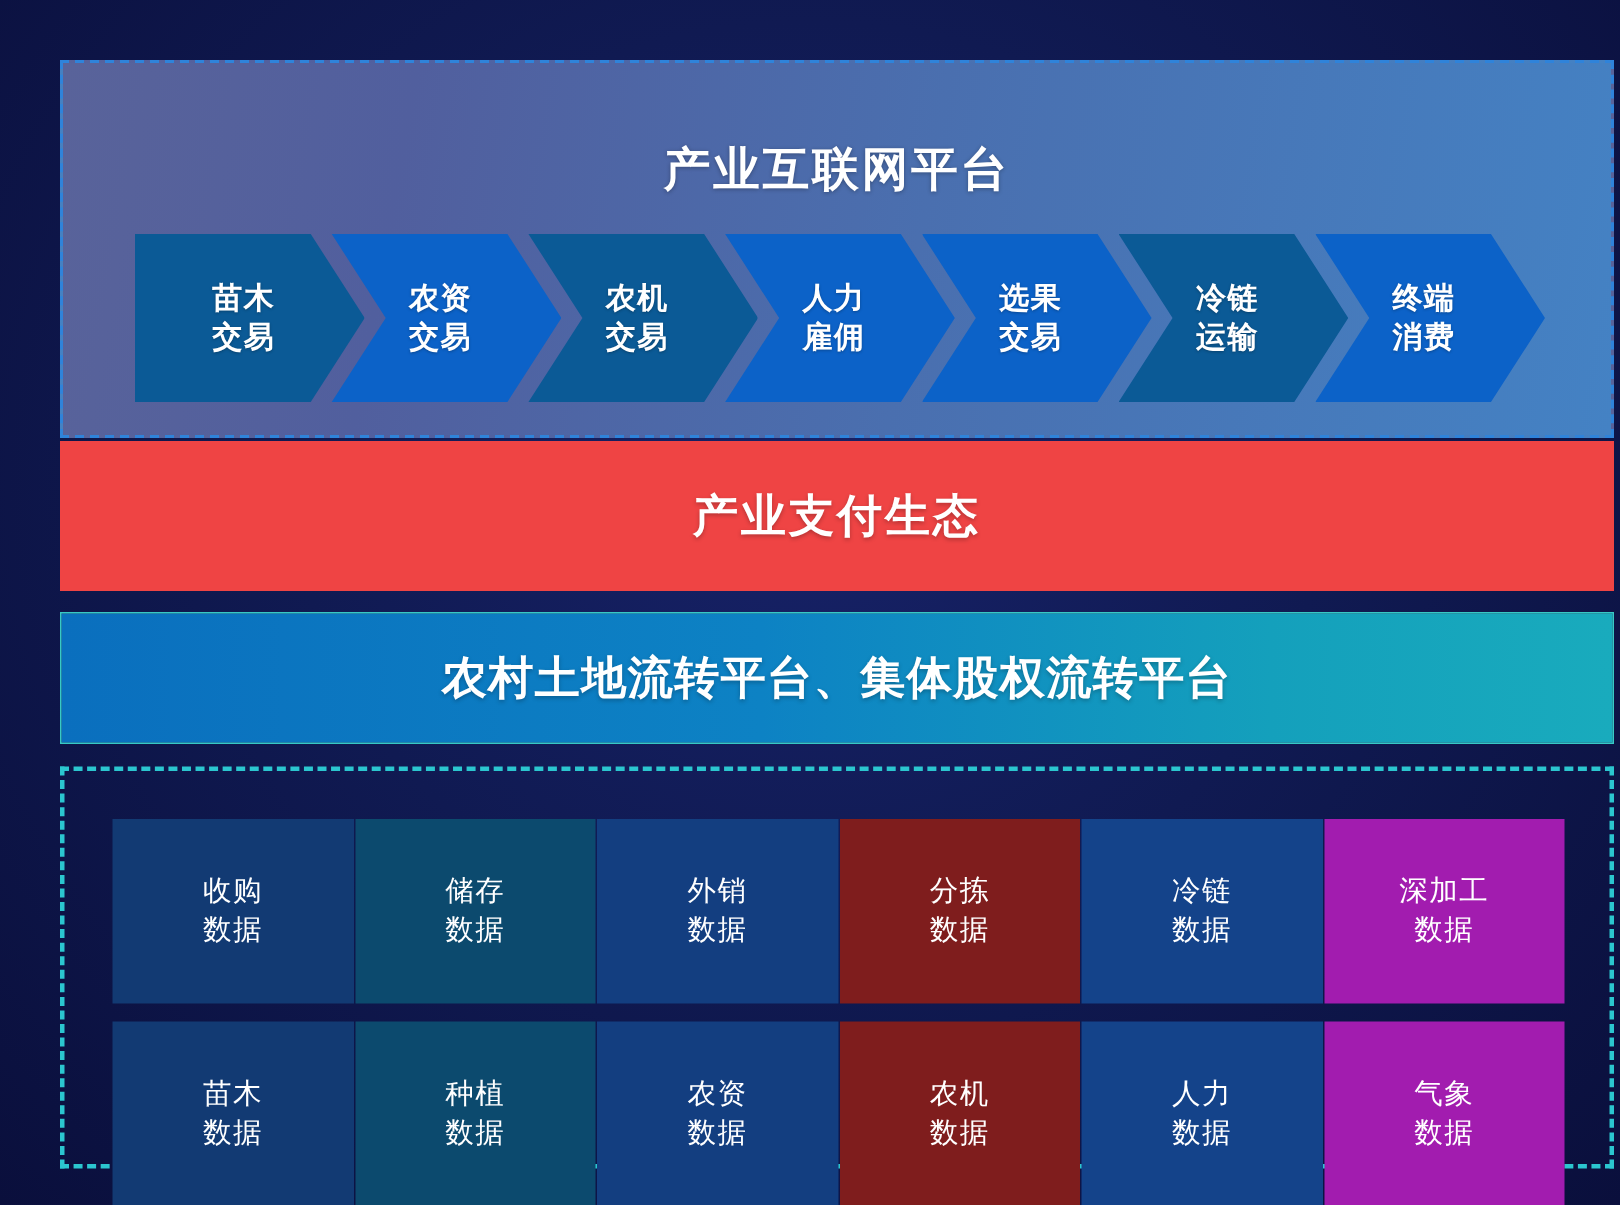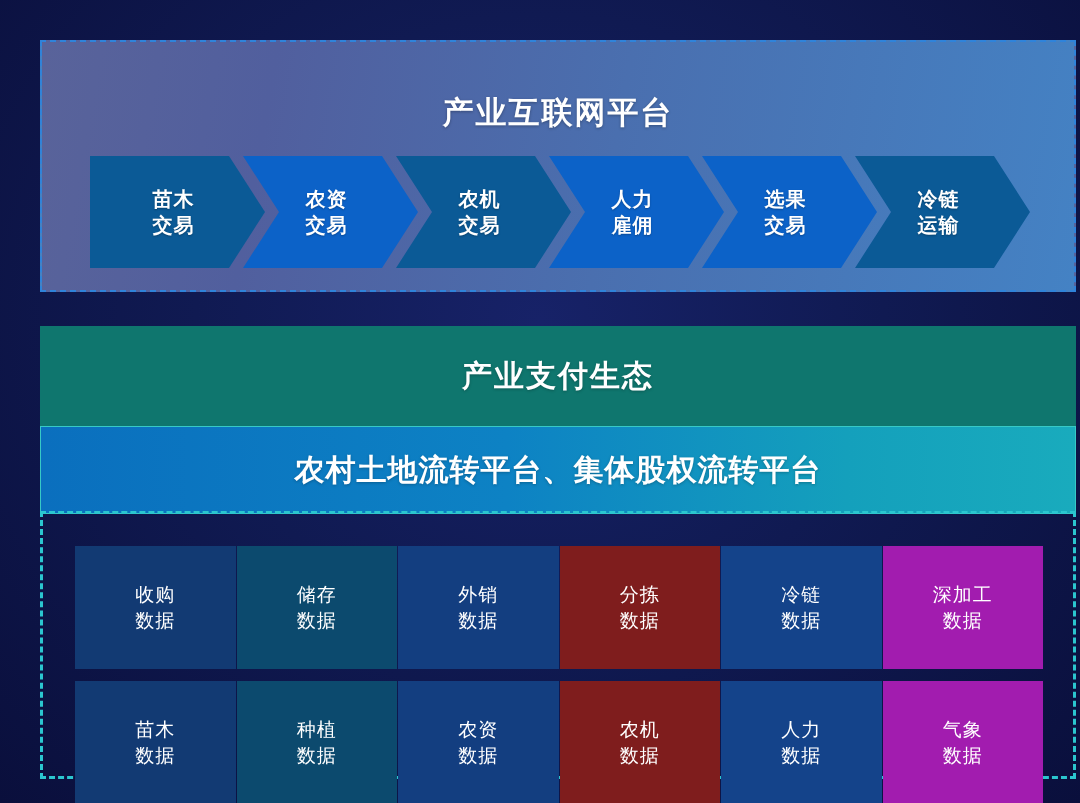--- a/index.html
+++ b/index.html
@@ -86,25 +86,24 @@
     transform: translateX(-4px);
   }
 
   
   .payment-band {
     position: absolute;
     left: 22px;
     top: 276px;
     width: 1036px;
     height: 100px;
-    background: #0f766e;
-    display: flex;
-    align-items: center;
-    justify-content: center;
-    margin-top: 32px;
+    background: #ef4444;
+    display: flex;
+    align-items: center;
+    justify-content: center;
   }
   .payment-band .band-label {
     color: #ffffff;
     font-size: 30px;
     font-weight: bold;
     letter-spacing: 2px;
     text-shadow: 0 1px 3px rgba(0,0,0,0.25);
   }
 
   
@@ -112,21 +111,20 @@
     position: absolute;
     left: 22px;
     top: 390px;
     width: 1036px;
     height: 88px;
     background: linear-gradient(90deg, #0a6fbe 0%, #0d82c4 45%, #14a0bc 78%, #19abbd 100%);
     border: 1px solid #37c9c6;
     display: flex;
     align-items: center;
     justify-content: center;
-    margin-top: 18px;
   }
   .land-band .band-label {
     color: #ffffff;
     font-size: 30px;
     font-weight: bold;
     letter-spacing: 1px;
     text-shadow: 0 1px 3px rgba(0,0,0,0.25);
   }
 
   
@@ -220,20 +218,24 @@
 雇佣</span>
         </div>
       <div class="chevron light">
           <span class="chevron-label">选果
 交易</span>
         </div>
       <div class="chevron dark">
           <span class="chevron-label">冷链
 运输</span>
         </div>
+      <div class="chevron light">
+          <span class="chevron-label">终端
+消费</span>
+        </div>
     </div>
   </div>
 
   <div class="payment-band">
     <span class="band-label">产业支付生态</span>
   </div>
 
   <div class="land-band">
     <span class="band-label">农村土地流转平台、集体股权流转平台</span>
   </div>

